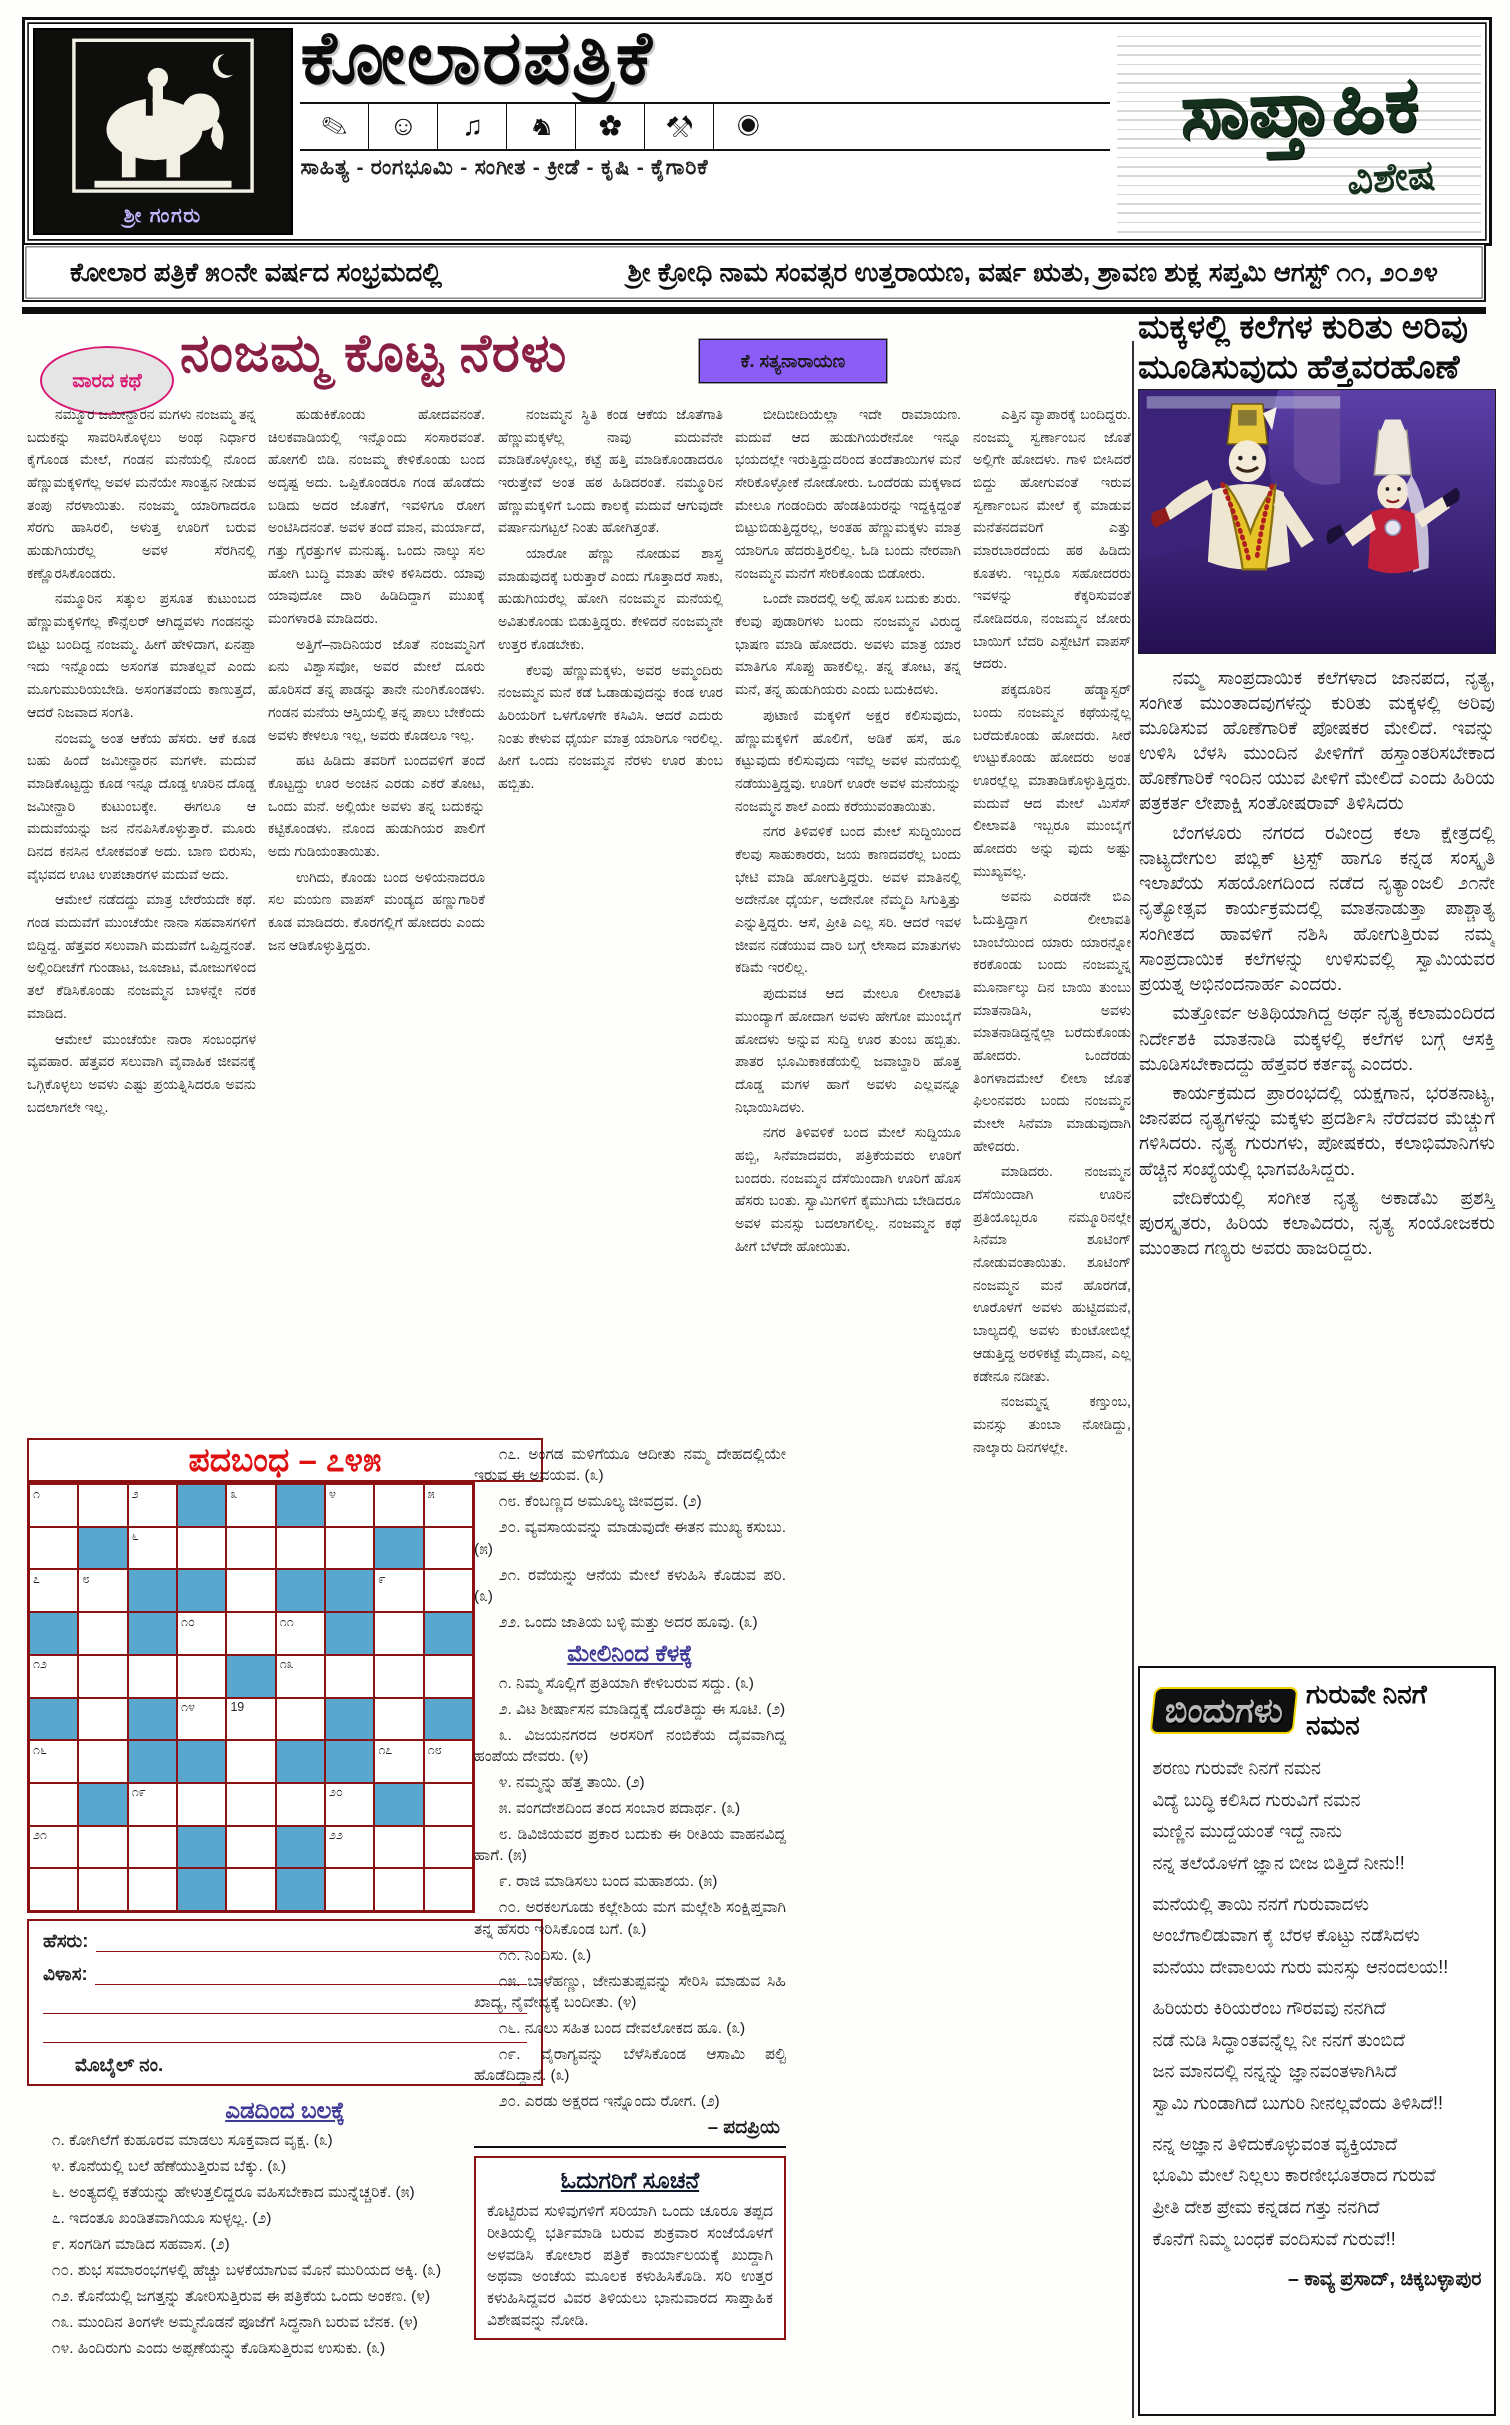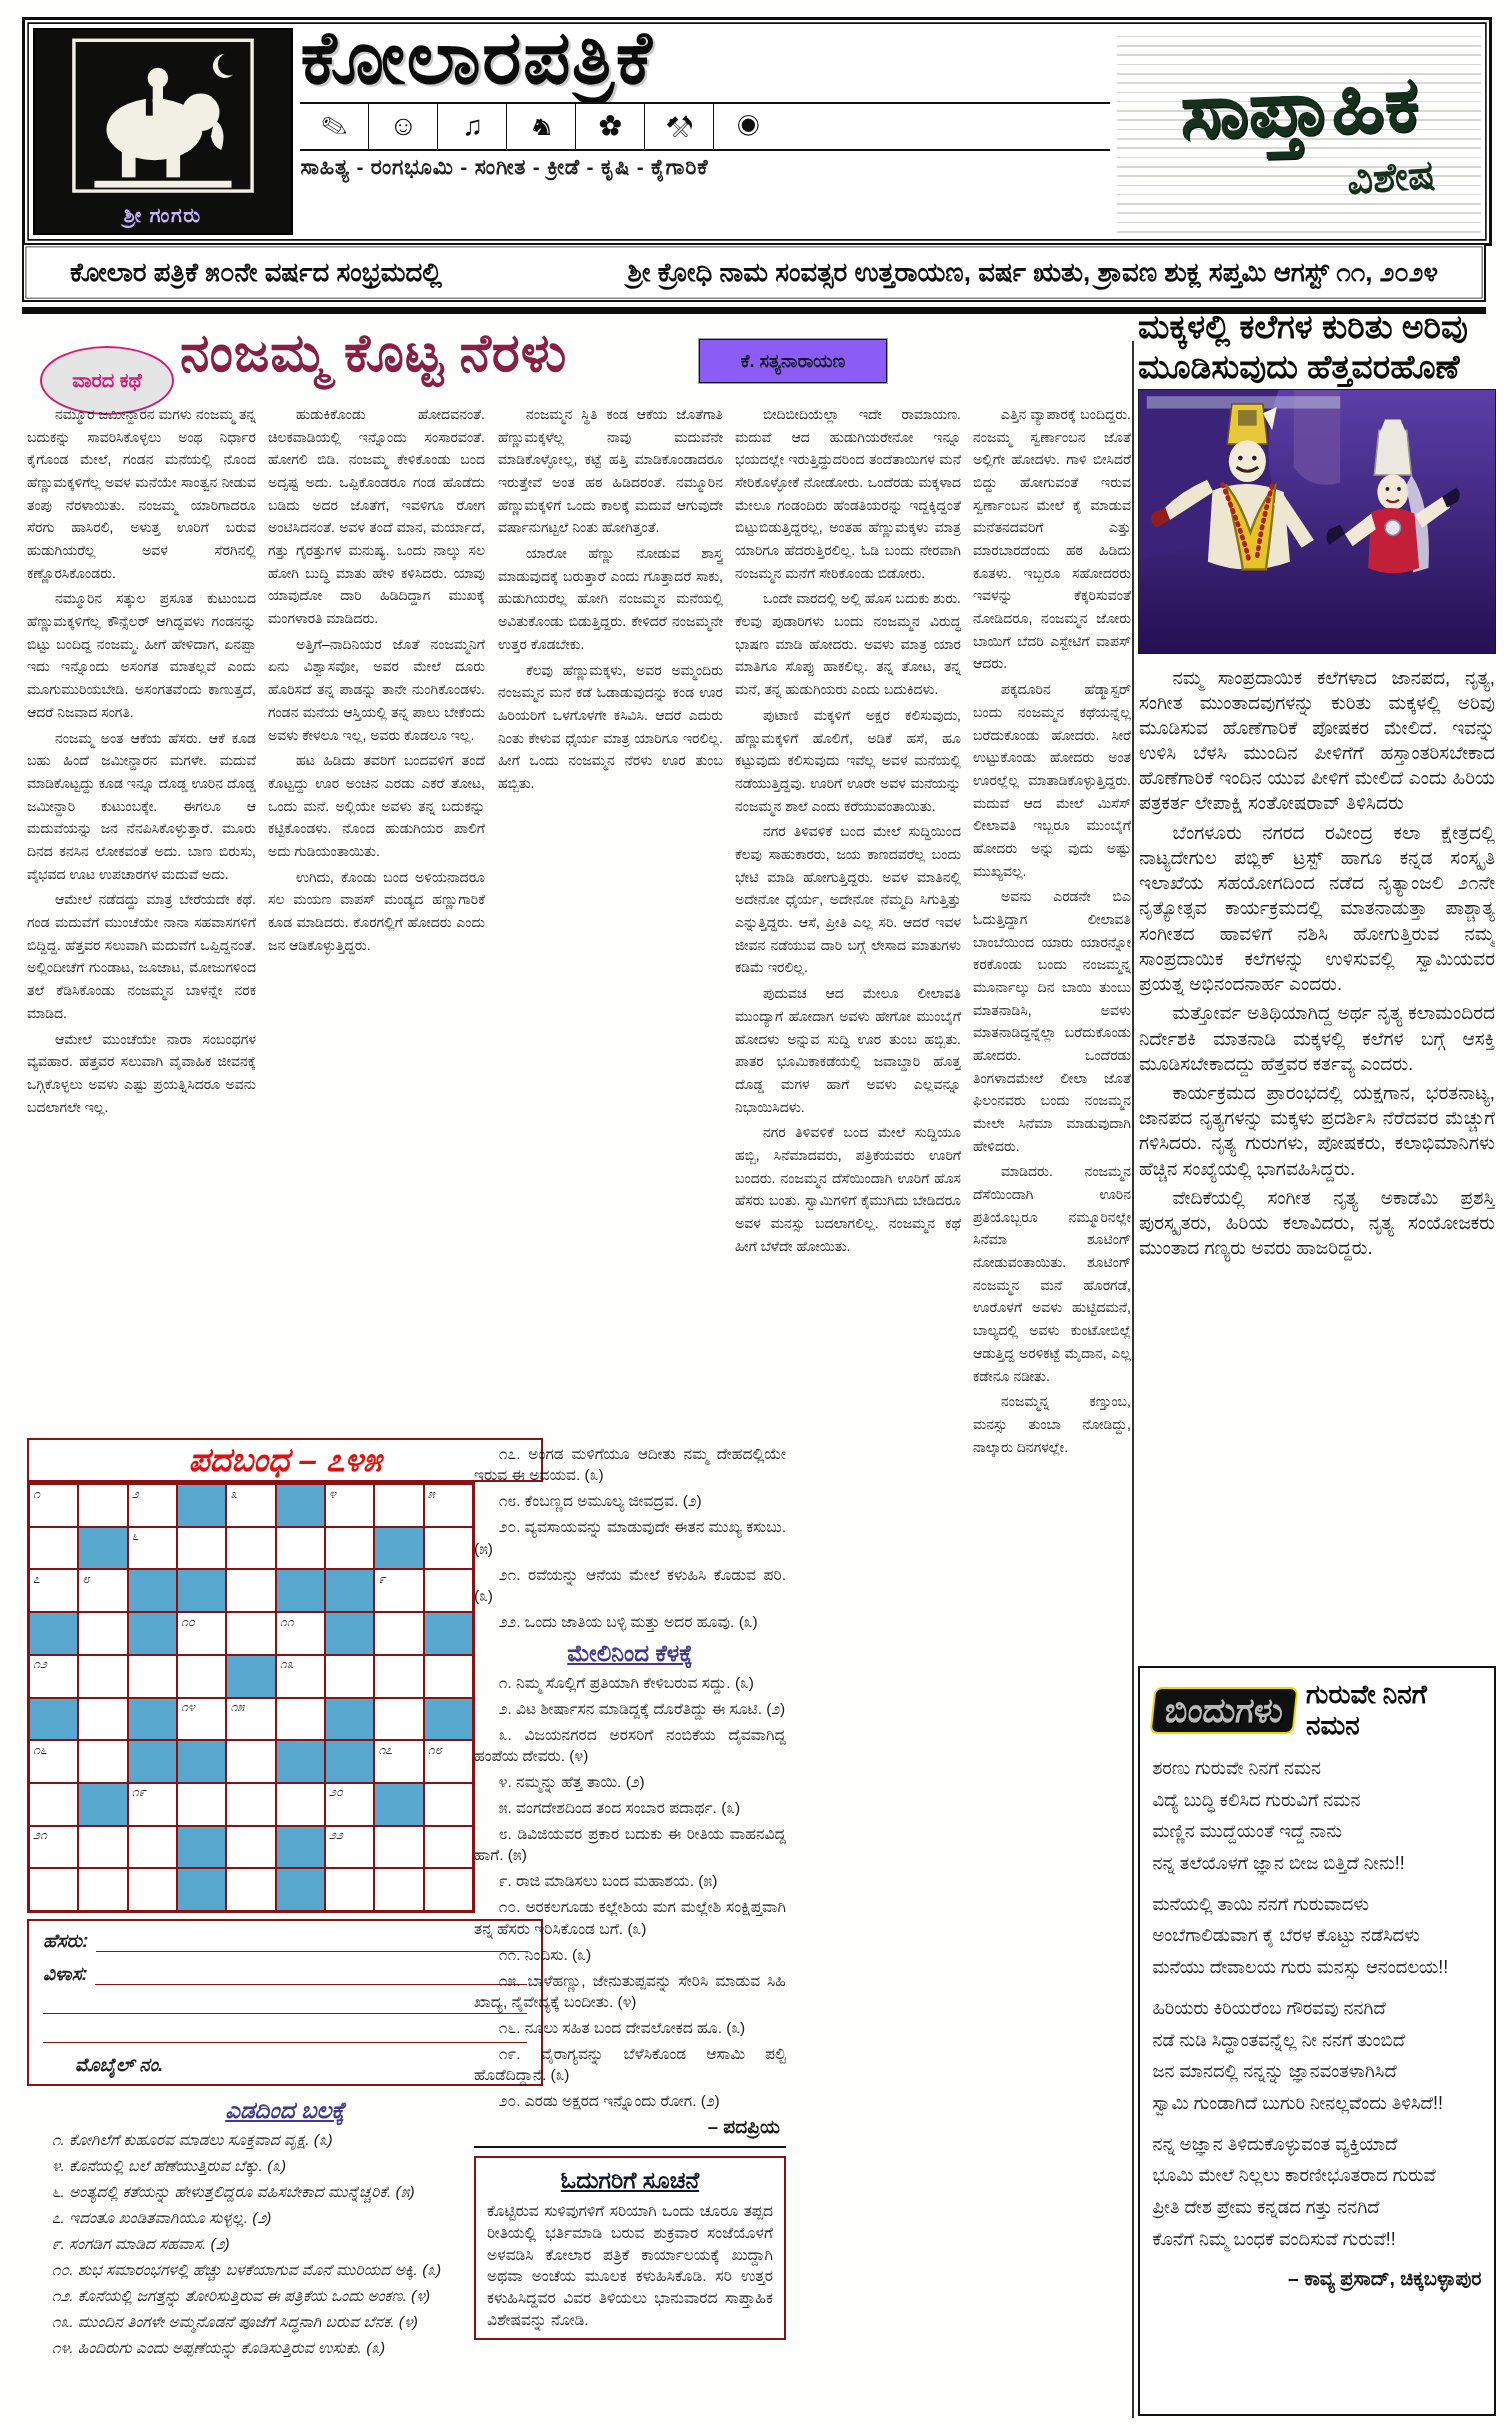--- a/index.html
+++ b/index.html
@@ -50,21 +50,21 @@
   .photo svg{width:100%;height:100%;display:block;}
   
   .col{position:absolute;font-size:14px;line-height:1.62;text-align:justify;overflow:hidden;color:#141414;}
   .col p{margin:0 0 3.1px;text-indent:2em;}
   #c1{left:27px;top:403px;width:229px;height:1027px;}
   #c2{left:268px;top:403px;width:217px;height:1027px;}
   #c3{left:498px;top:403px;width:225px;height:1031px;}
   #c4{left:735px;top:403px;width:226px;height:2009px;}
   #c5{left:973px;top:403px;width:158px;height:2009px;}
   
-  .cw-wrap{position:absolute;left:27px;top:1438px;width:516px;font-style:italic;}
+  .cw-wrap{position:absolute;left:27px;top:1438px;width:516px;}
   .cw-title{border:2.3px solid #8b1212;height:40px;display:flex;align-items:center;justify-content:center;
             font-size:33px;font-weight:bold;color:#e01010;background:#fff;}
   .cw-grid{display:grid;grid-template-columns:repeat(9,1fr);grid-template-rows:repeat(10,1fr);
            width:448px;height:431px;border:2.3px solid #8b1212;box-sizing:border-box;background:#fff;}
   .cwc{border:1.2px solid #8b1212;position:relative;background:#fff;}
   .cwc.blk{background:#57a7cf;}
   .cwn{position:absolute;left:3.1px;top:1.5px;font-size:12.4px;color:#222;}
   .cw-form{border:2.3px solid #8b1212;margin-top:6.2px;padding:9.3px 14px 7.7px;background:#fff;}
   .cwf-row{display:flex;align-items:flex-end;margin-bottom:11px;}
   .cwf-label{font-size:18.6px;font-weight:bold;color:#222;margin-right:7.7px;white-space:nowrap;}
@@ -305,21 +305,21 @@
         <div class="cwc"></div>
         <div class="cwc"></div>
         <div class="cwc"></div>
         <div class="cwc blk"></div>
         <div class="cwc"></div>
         <div class="cwc blk"></div>
         <div class="cwc">
           <span class="cwn">೧೪</span>
         </div>
         <div class="cwc">
-          <span class="cwn">೧೫</span>
+          <span class="cwn">19</span>
         </div>
         <div class="cwc"></div>
         <div class="cwc blk"></div>
         <div class="cwc"></div>
         <div class="cwc blk"></div>
         <div class="cwc">
           <span class="cwn">೧೬</span>
         </div>
         <div class="cwc"></div>
         <div class="cwc blk"></div>

